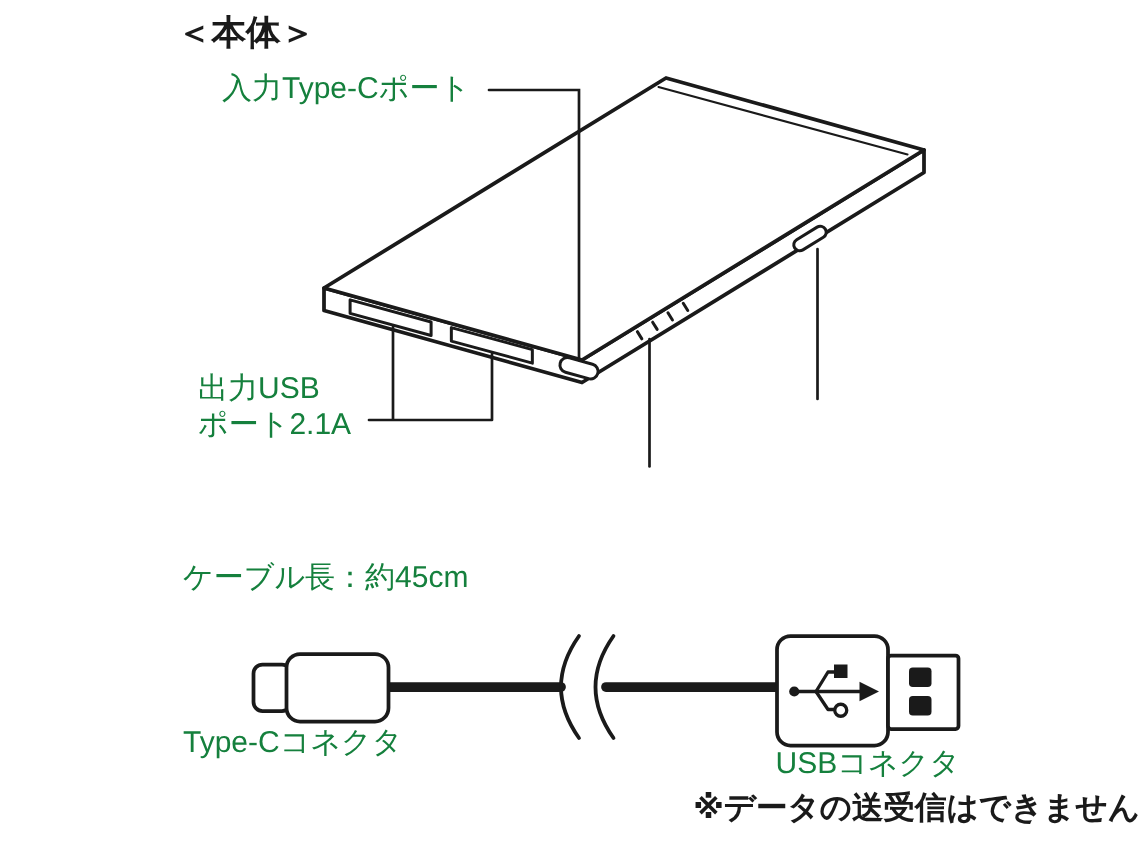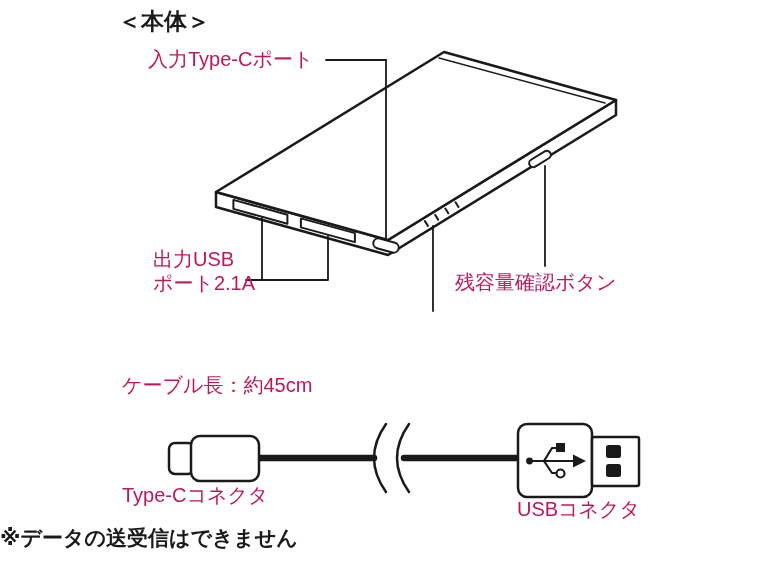--- a/index.html
+++ b/index.html
@@ -1,24 +1,24 @@
 <!DOCTYPE html>
 <html><head>
 <meta charset="utf-8">
 <style>
   html,body{margin:0;padding:0;background:#ffffff;}
   .page{
     position:relative;width:760px;height:570px;background:#ffffff;overflow:hidden;
     font-family:"Liberation Sans","DejaVu Sans",sans-serif;color:#1a1a1a;
   }
   svg{position:absolute;left:0;top:0;}
-  .lbl{position:absolute;font-size:20px;line-height:1.22;white-space:nowrap;color:#be185d;}
+  .lbl{position:absolute;font-size:20px;line-height:1.22;white-space:nowrap;color:#15803d;}
   .multiline{white-space:pre-line;}
   .heading{position:absolute;font-size:23px;font-weight:700;white-space:nowrap;color:#1a1a1a;}
-  .note{position:absolute;left:0;right:0;top:524px;text-align:left;font-size:21px;font-weight:700;color:#1a1a1a;}
+  .note{position:absolute;left:0;right:0;top:524px;text-align:right;font-size:21px;font-weight:700;color:#1a1a1a;}
 </style>
 </head>
 <body>
 
 <div class="page">
 
   <svg width="760" height="570" viewBox="0 0 760 570">
 
     <g stroke="#1a1a1a" stroke-width="2.5" fill="#ffffff" stroke-linejoin="round" stroke-linecap="round">
       <path d="M216,192 L388,240 L616,100 L616,115 L388,255 L216,207 Z"></path>
@@ -63,24 +63,23 @@
         <circle cx="560.5" cy="473.5" r="4"></circle>
         <polygon points="573,454.5 586,461 573,467.5" fill="#1a1a1a" stroke="none"></polygon>
       </g>
     </g>
   </svg>
 
   <div class="heading" style="left:118px;top:6px">＜本体＞</div>
 
   <div class="lbl" style="left:148px;top:47px">入力Type-Cポート</div>
 
-  <div class="lbl multiline" style="left:153px;top:247px">出力USB
+  <div class="lbl multiline" style="left:132px;top:247px">出力USB
 ポート2.1A</div>
 
-  <div class="lbl" style="left:455px;top:270px">残容量確認ボタン</div>
 
 
 
   <div class="lbl" style="left:122px;top:373px">ケーブル長：約45cm</div>
 
   <div class="lbl" style="left:122px;top:483px">Type-Cコネクタ</div>
 
   <div class="lbl" style="left:517px;top:497px">USBコネクタ</div>
 
   <div class="note">※データの送受信はできません</div>

